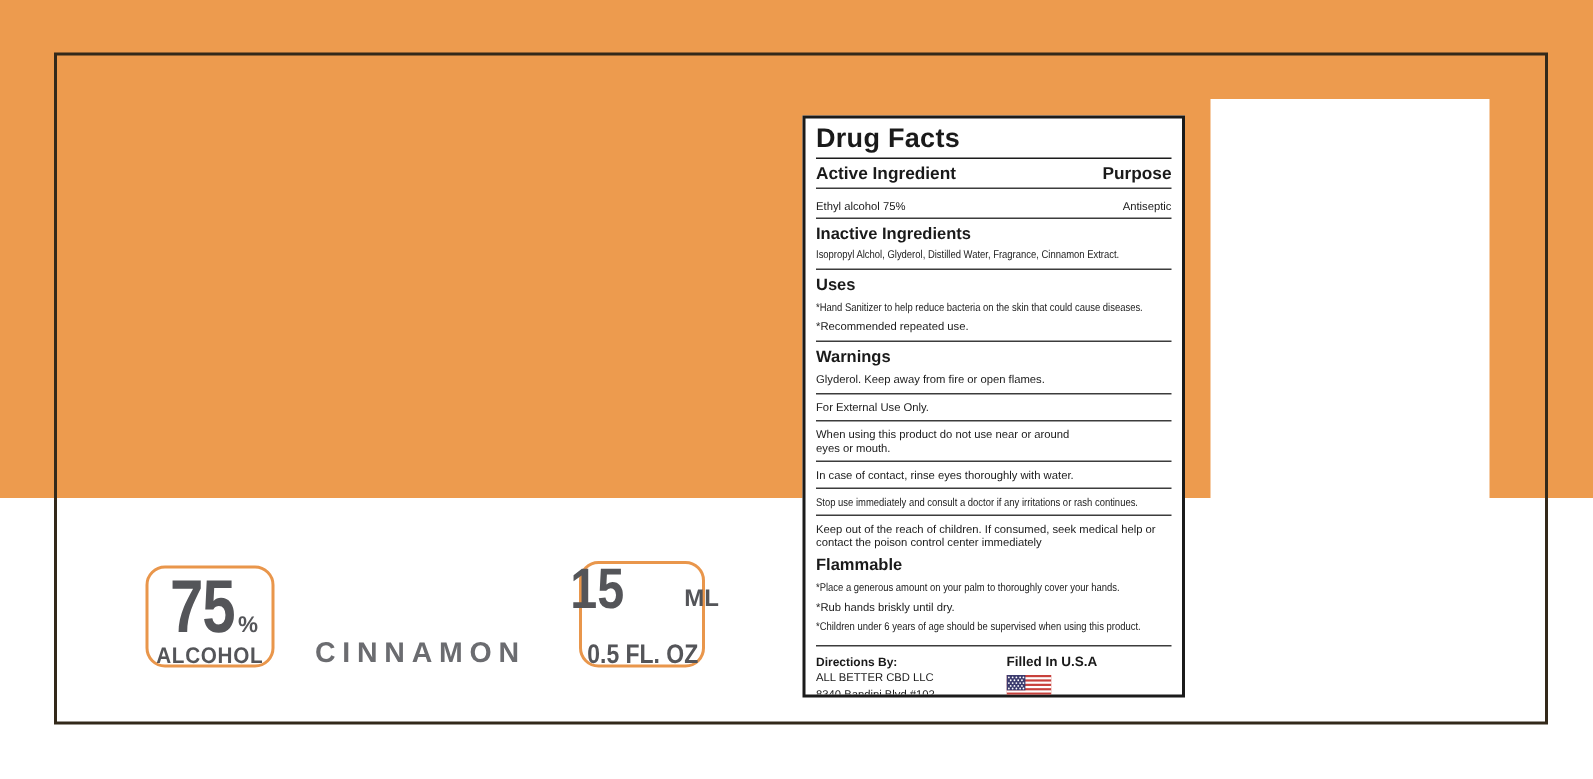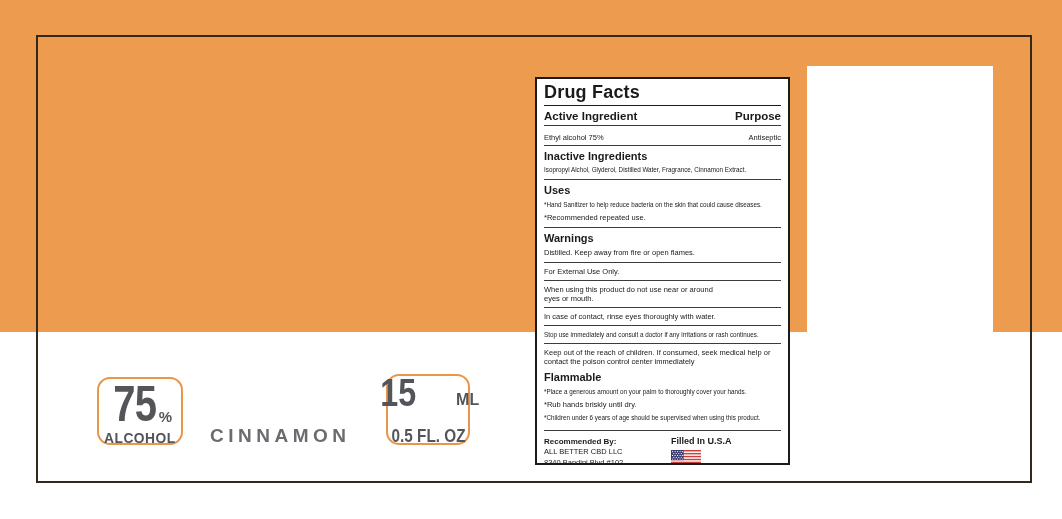--- a/index.html
+++ b/index.html
@@ -95,40 +95,40 @@
     </div>
 
     <div class="sec rule">
       <div class="sec-h">Uses</div>
       <div class="item"><span class="fit">*Hand Sanitizer to help reduce bacteria on the skin that could cause diseases.</span></div>
       <div class="item"><span>*Recommended repeated use.</span></div>
     </div>
 
     <div class="sec rule">
       <div class="sec-h">Warnings</div>
-      <div class="item">Distilled. Keep away from fire or open flames.</div>
+      <div class="item">Glyderol. Keep away from fire or open flames.</div>
     </div>
 
     <div class="df-row rule">For External Use Only.</div>
     <div class="df-row rule two-line">When using this product do not use near or around
 eyes or mouth.</div>
     <div class="df-row rule">In case of contact, rinse eyes thoroughly with water.</div>
     <div class="df-row rule"><span class="fit">Stop use immediately and consult a doctor if any irritations or rash continues.</span></div>
 
     <div class="sec rule">
       <div class="body-txt" style="margin-top:2px">Keep out of the reach of children. If consumed, seek medical help or contact the poison control center immediately</div>
       <div class="sec-h" style="margin-top:5px">Flammable</div>
       <div class="item"><span class="fit">*Place a generous amount on your palm to thoroughly cover your hands.</span></div>
       <div class="item"><span>*Rub hands briskly until dry.</span></div>
       <div class="item" style="margin-bottom:3px"><span class="fit">*Children under 6 years of age should be supervised when using this product.</span></div>
     </div>
 
     <div class="footer">
       <div class="dist-col">
-        <div class="dist-label">Recommended By:</div>
+        <div class="dist-label">Directions By:</div>
         <div class="dist-line">ALL BETTER CBD LLC</div>
         <div class="dist-line">8340 Bandini Blvd #102</div>
 
       </div>
       <div class="filled-col">
         <div class="filled-label">Filled In U.S.A</div>
         <svg class="flag" width="30" height="19" viewBox="0 0 30 19">
           <rect class="fr" x="0" y="0" width="30" height="19"></rect>
           <rect class="fw" x="0" y="1.46" width="30" height="1.46"></rect>
           <rect class="fw" x="0" y="4.38" width="30" height="1.46"></rect>

